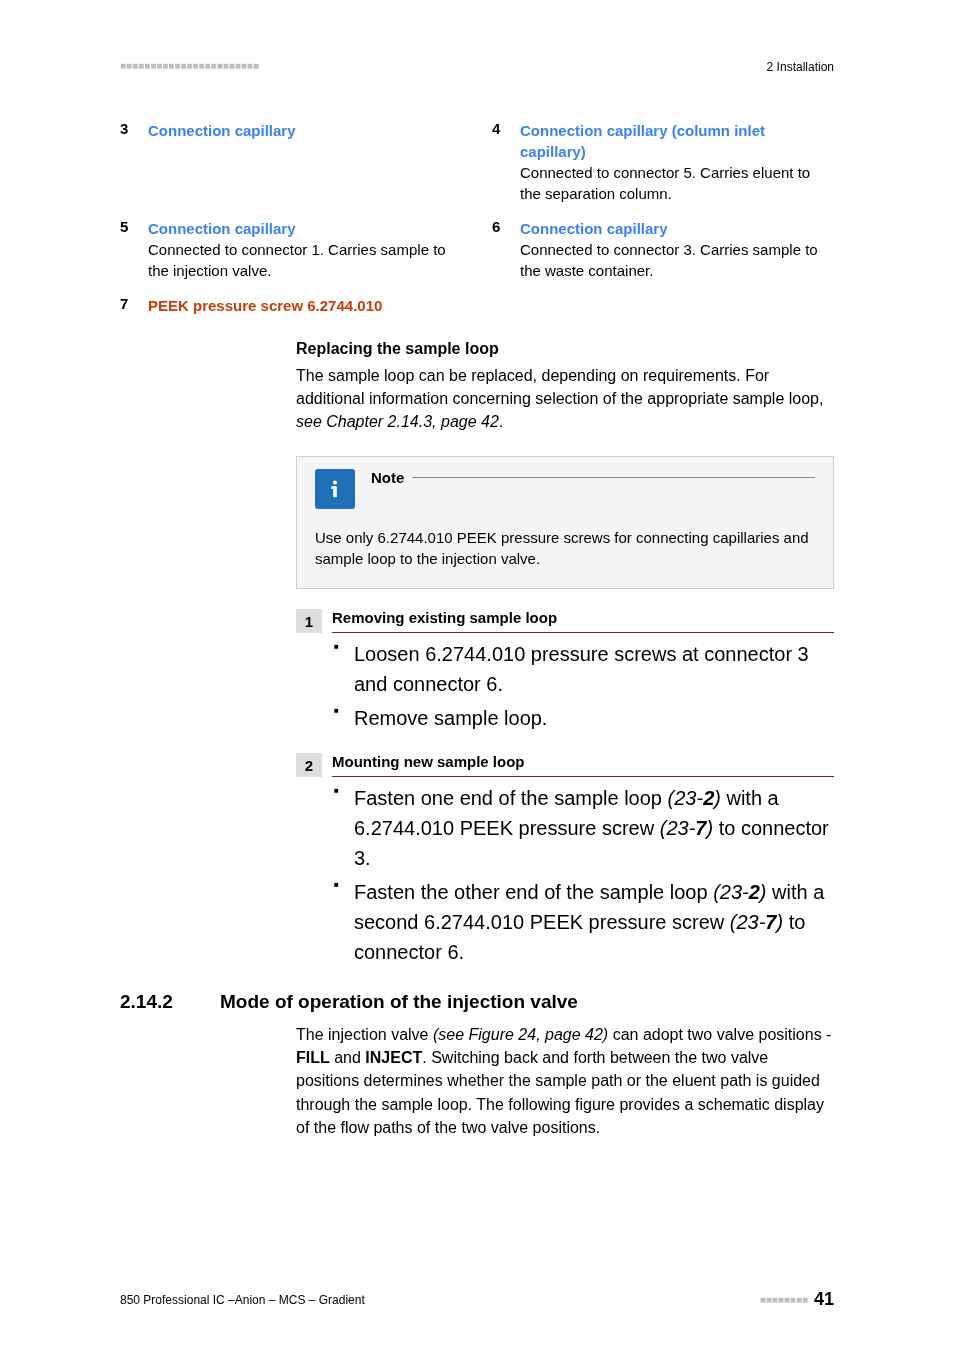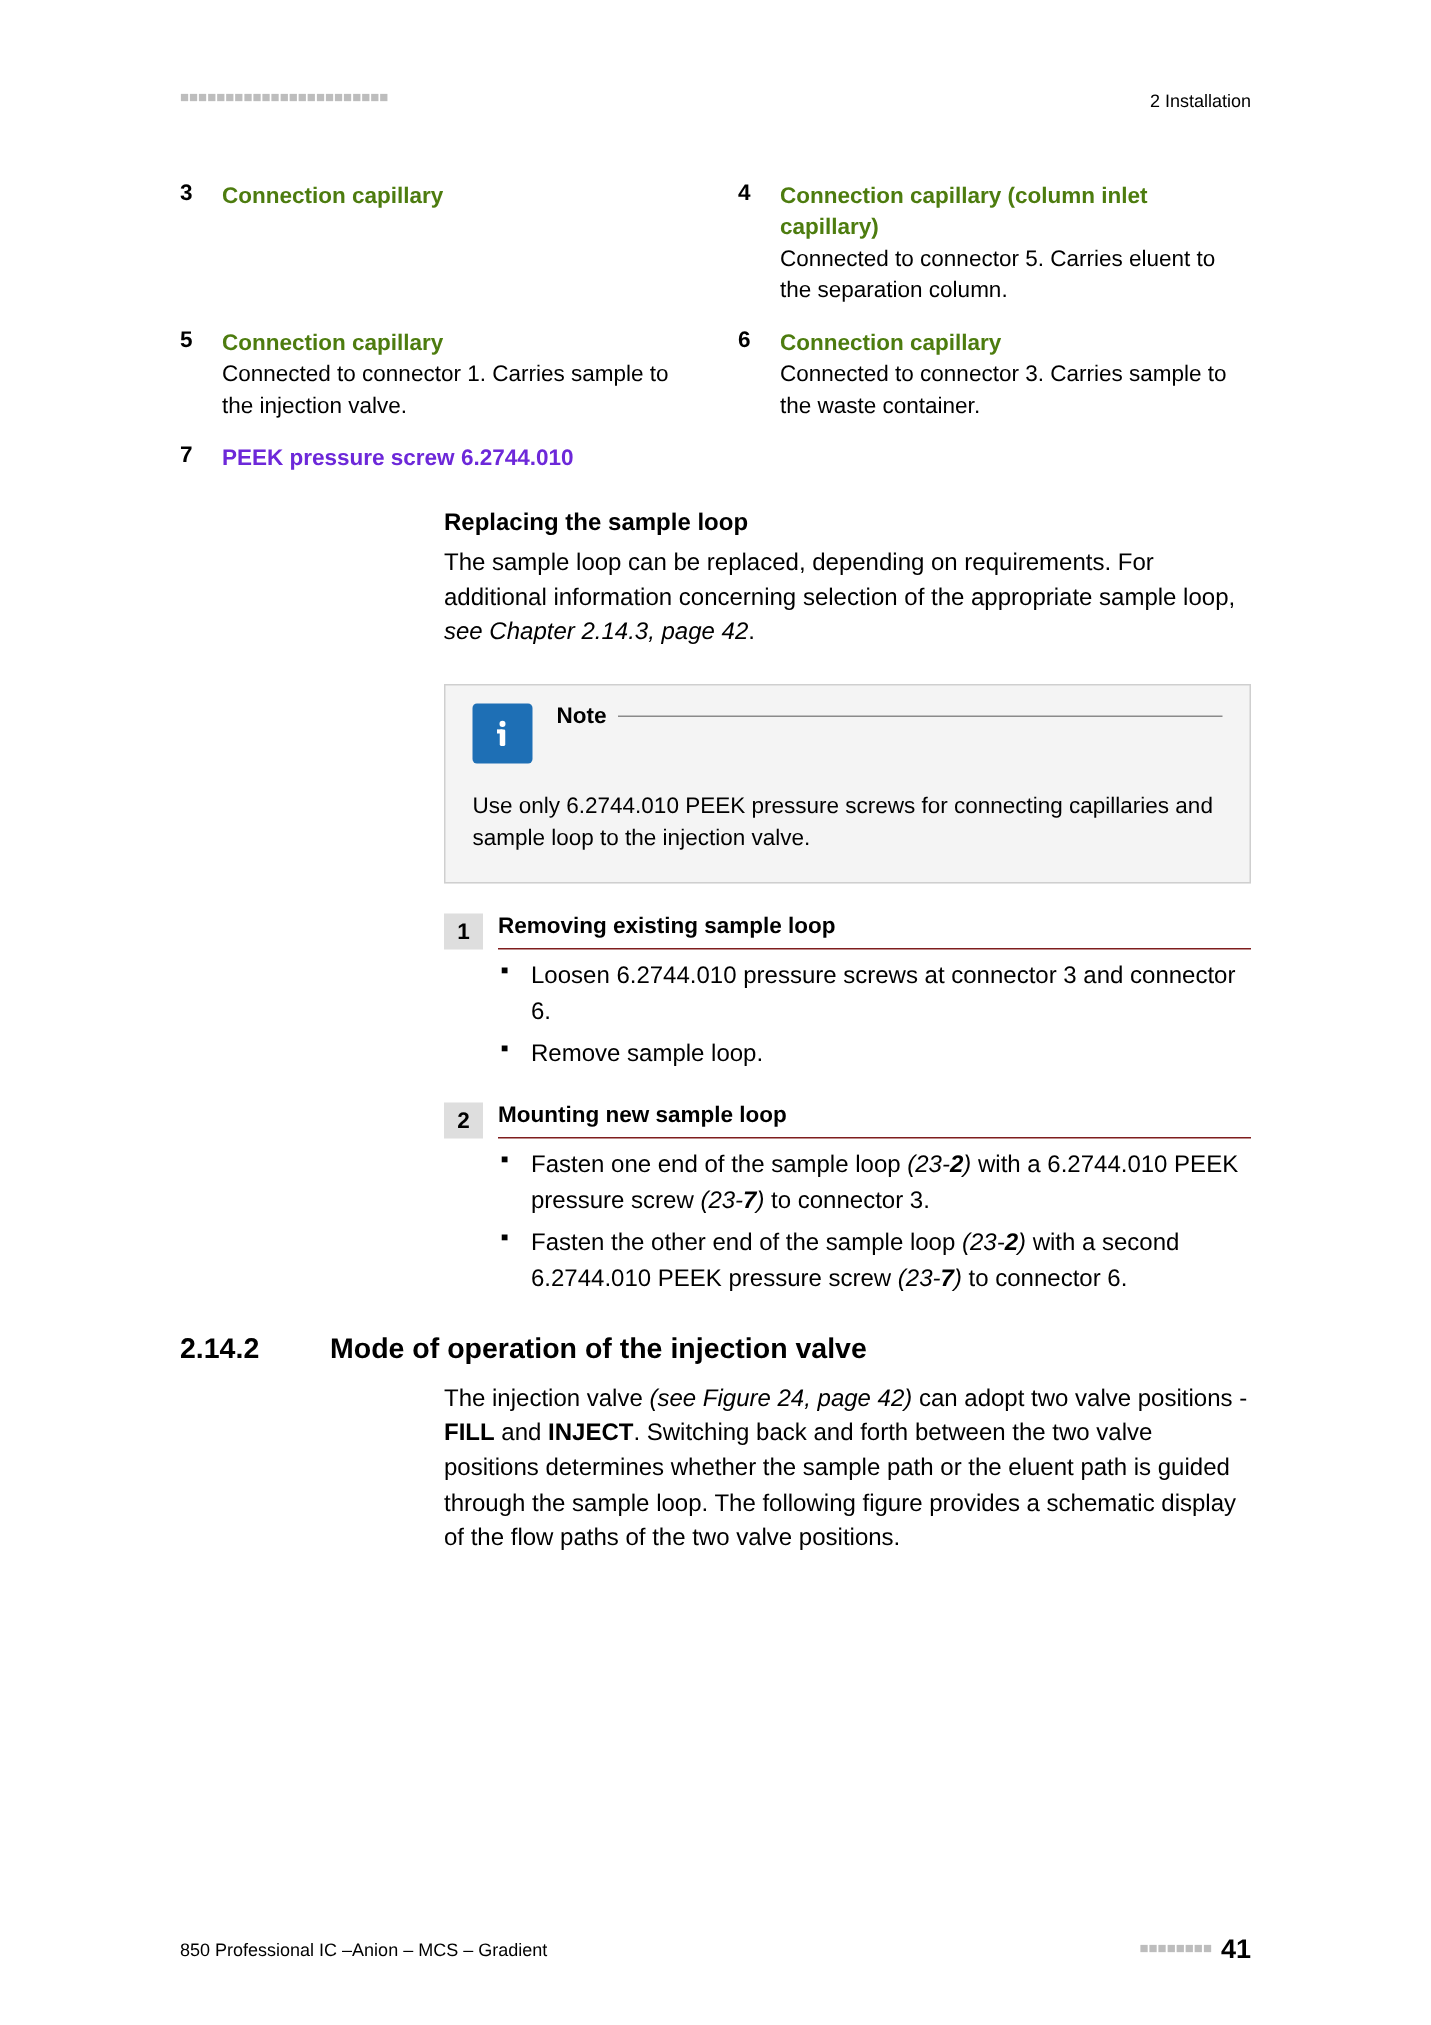--- a/index.html
+++ b/index.html
@@ -5,22 +5,22 @@
   * { box-sizing: border-box; margin: 0; padding: 0; }
   html, body { width: 954px; height: 1350px; background: #fff; font-family: "Segoe UI", "Helvetica Neue", Arial, sans-serif; color: #000; }
   .page { position: relative; width: 954px; height: 1350px; padding: 60px 120px 40px 120px; }
   .top-marks-left { position: absolute; top: 60px; left: 120px; color: #bdbdbd; letter-spacing: 0px; font-size: 10px; }
   .top-right { position: absolute; top: 60px; right: 120px; font-size: 12px; }
   .content { margin-top: 60px; }
   .two-col { display: flex; gap: 30px; }
   .col { flex: 1; display: flex; }
   .num { width: 28px; font-weight: 700; font-size: 15px; }
   .entry { flex: 1; font-size: 15px; line-height: 1.4; }
-  .entry-title { font-weight: 700; color: #4d7c0f; }
-  .entry-title-black { font-weight: 700; color: #6d28d9; }
+  .entry-title { font-weight: 700; color: #3b82f6; }
+  .entry-title-black { font-weight: 700; color: #c2410c; }
   .entry-body { color: #000; }
   .row { margin-bottom: 14px; }
   .section-indent { margin-left: 176px; }
   .sub-heading { font-weight: 700; font-size: 16px; margin-top: 24px; margin-bottom: 6px; }
   .para { font-size: 16px; line-height: 1.45; }
   .italic { font-style: italic; text-align: right; }
   .notebox { margin-top: 22px; border: 1px solid #cfcfcf; background: #f4f4f4; padding: 0; }
   .notebox-inner { display: flex; align-items: flex-start; padding: 12px 18px; }
   .note-icon { width: 40px; height: 40px; background: #1e6fb5; border-radius: 3px; display: flex; align-items: center; justify-content: center; margin-right: 16px; flex-shrink: 0; }
   .note-icon svg { width: 22px; height: 22px; }
@@ -28,21 +28,21 @@
   .note-title-line { display: flex; align-items: center; margin-bottom: 2px; text-align: center; }
   .note-title { font-weight: 700; font-size: 15px; margin-right: 8px; }
   .note-rule { flex: 1; height: 1px; background: #8a8a8a; }
   .notebox-body { padding: 6px 18px 18px 18px; font-size: 15px; line-height: 1.45; }
   .step-block { margin-top: 20px; }
   .step-head { display: flex; margin-bottom: 6px; }
   .step-num-wrap { background: #dedede; width: 26px; height: 24px; display: flex; align-items: center; justify-content: center; font-weight: 700; font-size: 15px; margin-right: 10px; }
   .step-title { font-weight: 700; font-size: 15px; border-bottom: 1px solid #7f1d1d; flex: 1; padding-bottom: 2px; }
   .step-body { margin-left: 36px; }
   ul.bullets { list-style: none; padding: 0; margin: 6px 0 0 0; }
-  ul.bullets li { position: relative; padding-left: 22px; font-size: 16px; line-height: 1.5; margin-bottom: 4px; }
+  ul.bullets li { position: relative; padding-left: 22px; font-size: 20px; line-height: 1.5; margin-bottom: 4px; }
   ul.bullets li::before { content: "■"; position: absolute; left: 2px; top: 2px; font-size: 8px; color: #000; }
   .chapter-row { display: flex; margin-top: 24px; align-items: flex-end; }
   .chapter-num { width: 100px; font-weight: 800; font-size: 19px; }
   .chapter-title { font-weight: 800; font-size: 19px; }
   .chapter-body { margin-left: 176px; margin-top: 10px; font-size: 16px; line-height: 1.45; }
   .footer { position: absolute; bottom: 40px; left: 120px; right: 120px; display: flex; justify-content: space-between; align-items: center; font-size: 12px; }
   .footer-right { display: flex; align-items: center; gap: 6px; }
   .footer-marks { color: #bdbdbd; letter-spacing: 0px; font-size: 10px; }
   .footer-page { font-weight: 800; font-size: 18px; }
   .bold { font-weight: 700; }

